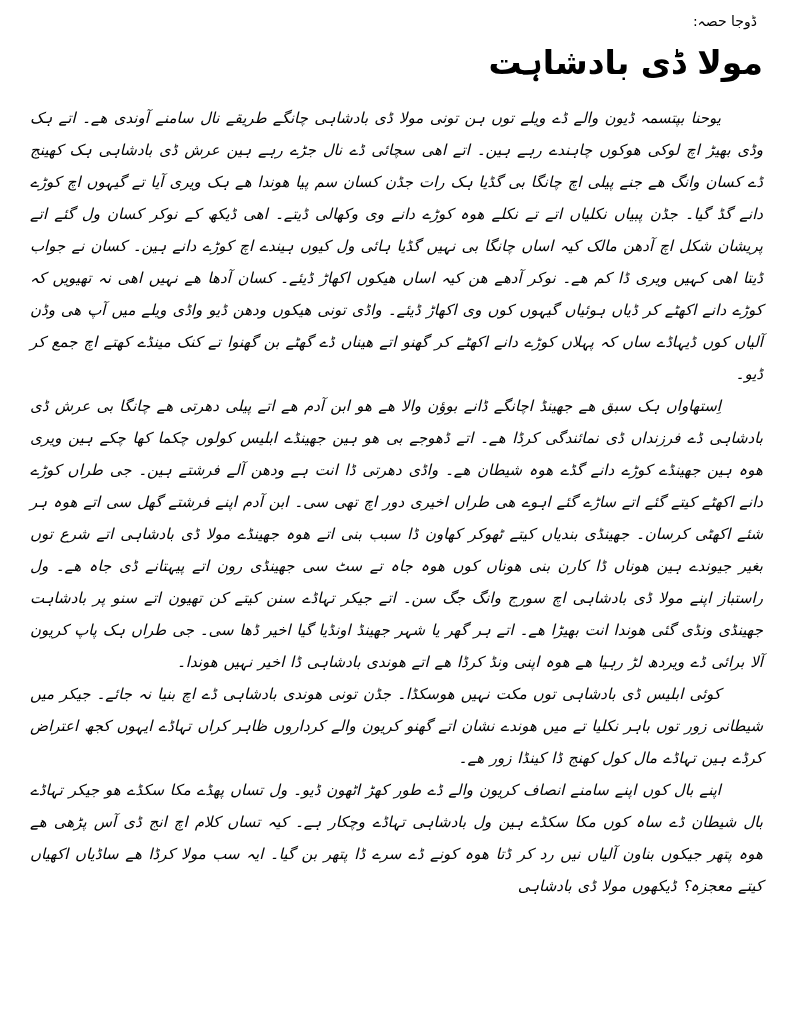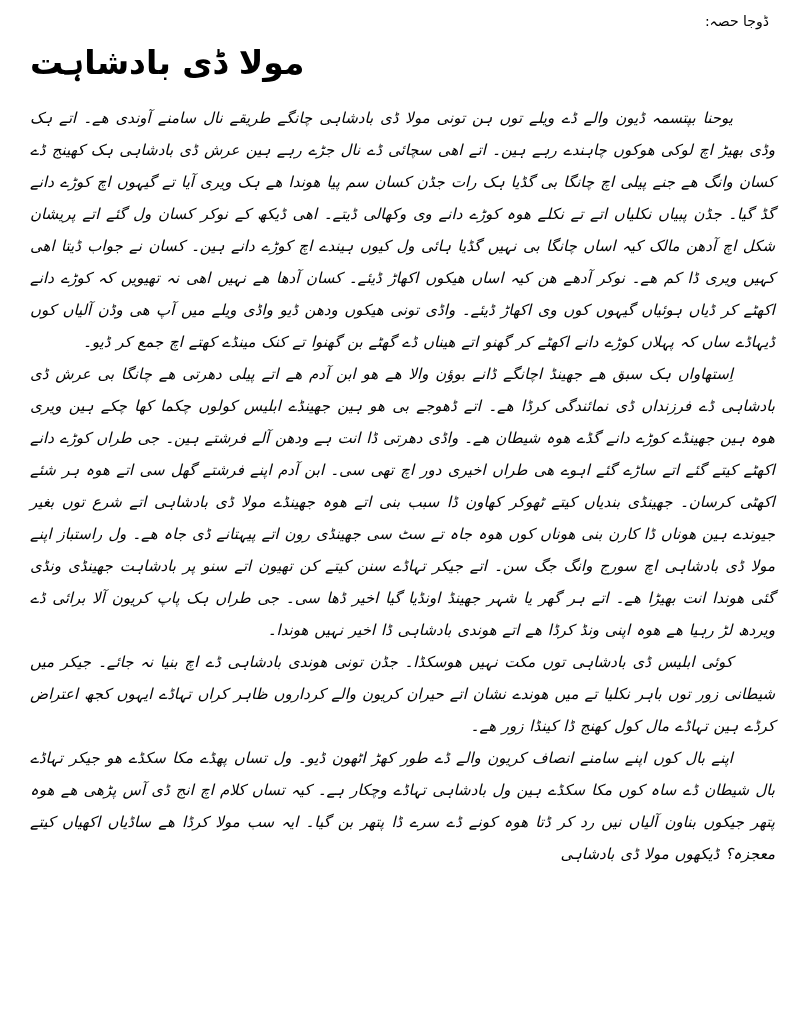--- a/index.html
+++ b/index.html
@@ -11,36 +11,36 @@
     width: 793px;
     height: 1020px;
     overflow: hidden;
     font-family: "DejaVu Sans", sans-serif;
     color: #000000;
   }
   .page {
     box-sizing: border-box;
     width: 793px;
     height: 1020px;
-    padding: 10px 18px 12px 30px;
+    padding: 10px 30px 12px 30px;
     direction: rtl;
     overflow: hidden;
     background: #ffffff;
   }
   .part-label {
     direction: rtl;
     text-align: right;
     font-size: 14px;
     line-height: 1.4;
     padding-left: 6px;
     margin: 2px 6px 6px 0;
   }
   .page-title {
     direction: rtl;
-    text-align: left;
+    text-align: right;
     font-size: 33px;
     font-weight: bold;
     line-height: 1.3;
     margin: 10px 0 18px 0;
     letter-spacing: 0;
   }
   .body-text {
     direction: rtl;
     font-style: italic;
   }
@@ -59,17 +59,17 @@
 
 <div class="page">
 
   <div class="part-label">ڈوجا حصہ:</div>
 
   <h1 class="page-title">مولا ڈی بادشاہت</h1>
 
   <div class="body-text">
     <p>یوحنا بپتسمہ ڈیون والے ڈے ویلے توں ہن تونی مولا ڈی بادشاہی چانگے طریقے نال سامنے آوندی ھے۔ اتے ہک وڈی بھیڑ اچ لوکی ھوکوں چاہندے رہے ہین۔ اتے اھی سچائی ڈے نال جڑے رہے ہین عرش ڈی بادشاہی ہک کھینج ڈے کسان وانگ ھے جنے پیلی اچ چانگا بی گڈیا ہک رات جڈن کسان سم پیا ھوندا ھے ہک ویری آیا تے گیہوں اچ کوڑے دانے گڈ گیا۔ جڈن پبیاں نکلیاں اتے تے نکلے ھوہ کوڑے دانے وی وکھالی ڈیتے۔ اھی ڈیکھ کے نوکر کسان ول گئے اتے پریشان شکل اچ آدھن مالک کیہ اساں چانگا بی نہیں گڈیا ہائی ول کیوں ہیندے اچ کوڑے دانے ہین۔ کسان نے جواب ڈیتا اھی کہیں ویری ڈا کم ھے۔ نوکر آدھے ھن کیہ اساں ھیکوں اکھاڑ ڈیئے۔ کسان آدھا ھے نہیں اھی نہ تھیویں کہ کوڑے دانے اکھٹے کر ڈیاں ہوئیاں گیہوں کوں وی اکھاڑ ڈیئے۔ واڈی تونی ھیکوں ودھن ڈیو واڈی ویلے میں آپ ھی وڈن آلیاں کوں ڈیہاڈے ساں کہ پہلاں کوڑے دانے اکھٹے کر گھنو اتے ھیناں ڈے گھٹے بن گھنوا تے کنک مینڈے کھتے اچ جمع کر ڈیو۔</p>
     <p>اِستھاواں ہک سبق ھے جھینڈ اچانگے ڈانے بوؤن والا ھے ھو ابن آدم ھے اتے پیلی دھرتی ھے چانگا بی عرش ڈی بادشاہی ڈے فرزنداں ڈی نمائندگی کرڈا ھے۔ اتے ڈھوجے بی ھو ہین جھینڈے ابلیس کولوں چکما کھا چکے ہین ویری ھوہ ہین جھینڈے کوڑے دانے گڈے ھوہ شیطان ھے۔ واڈی دھرتی ڈا انت ہے ودھن آلے فرشتے ہین۔ جی طراں کوڑے دانے اکھٹے کیتے گئے اتے ساڑے گئے اہوے ھی طراں اخیری دور اچ تھی سی۔ ابن آدم اپنے فرشتے گھل سی اتے ھوہ ہر شئے اکھٹی کرسان۔ جھینڈی بندیاں کیتے ٹھوکر کھاون ڈا سبب بنی اتے ھوہ جھینڈے مولا ڈی بادشاہی اتے شرع توں بغیر جیوندے ہین ھوناں ڈا کارن بنی ھوناں کوں ھوہ جاہ تے سٹ سی جھینڈی رون اتے پیہتانے ڈی جاہ ھے۔ ول راستباز اپنے مولا ڈی بادشاہی اچ سورج وانگ جگ سن۔ اتے جیکر تہاڈے سنن کیتے کن تھیون اتے سنو پر بادشاہت جھینڈی ونڈی گئی ھوندا انت بھیڑا ھے۔ اتے ہر گھر یا شہر جھینڈ اونڈیا گیا اخیر ڈھا سی۔ جی طراں ہک پاپ کریون آلا برائی ڈے ویردھ لڑ رہیا ھے ھوہ اپنی ونڈ کرڈا ھے اتے ھوندی بادشاہی ڈا اخیر نہیں ھوندا۔</p>
-    <p>کوئی ابلیس ڈی بادشاہی توں مکت نہیں ھوسکڈا۔ جڈن تونی ھوندی بادشاہی ڈے اچ بنیا نہ جائے۔ جیکر میں شیطانی زور توں باہر نکلیا تے میں ھوندے نشان اتے حیران کریون والے کرداروں ظاہر کراں تہاڈے ایہوں کجھ اعتراض کرڈے ہین تہاڈے مال کول کھنج ڈا کینڈا زور ھے۔</p>
+    <p>کوئی ابلیس ڈی بادشاہی توں مکت نہیں ھوسکڈا۔ جڈن تونی ھوندی بادشاہی ڈے اچ بنیا نہ جائے۔ جیکر میں شیطانی زور توں باہر نکلیا تے میں ھوندے نشان اتے گھنو کریون والے کرداروں ظاہر کراں تہاڈے ایہوں کجھ اعتراض کرڈے ہین تہاڈے مال کول کھنج ڈا کینڈا زور ھے۔</p>
     <p>اپنے بال کوں اپنے سامنے انصاف کریون والے ڈے طور کھڑ اٹھون ڈیو۔ ول تساں پھڈے مکا سکڈے ھو جیکر تہاڈے بال شیطان ڈے ساہ کوں مکا سکڈے ہین ول بادشاہی تہاڈے وچکار ہے۔ کیہ تساں کلام اچ انج ڈی آس پڑھی ھے ھوہ پتھر جیکوں بناون آلیاں نیں رد کر ڈتا ھوہ کونے ڈے سرے ڈا پتھر بن گیا۔ ایہ سب مولا کرڈا ھے ساڈیاں اکھیاں کیتے معجزہ؟ ڈیکھوں مولا ڈی بادشاہی</p>
   </div>
 
 </div>
 
 </body></html>

